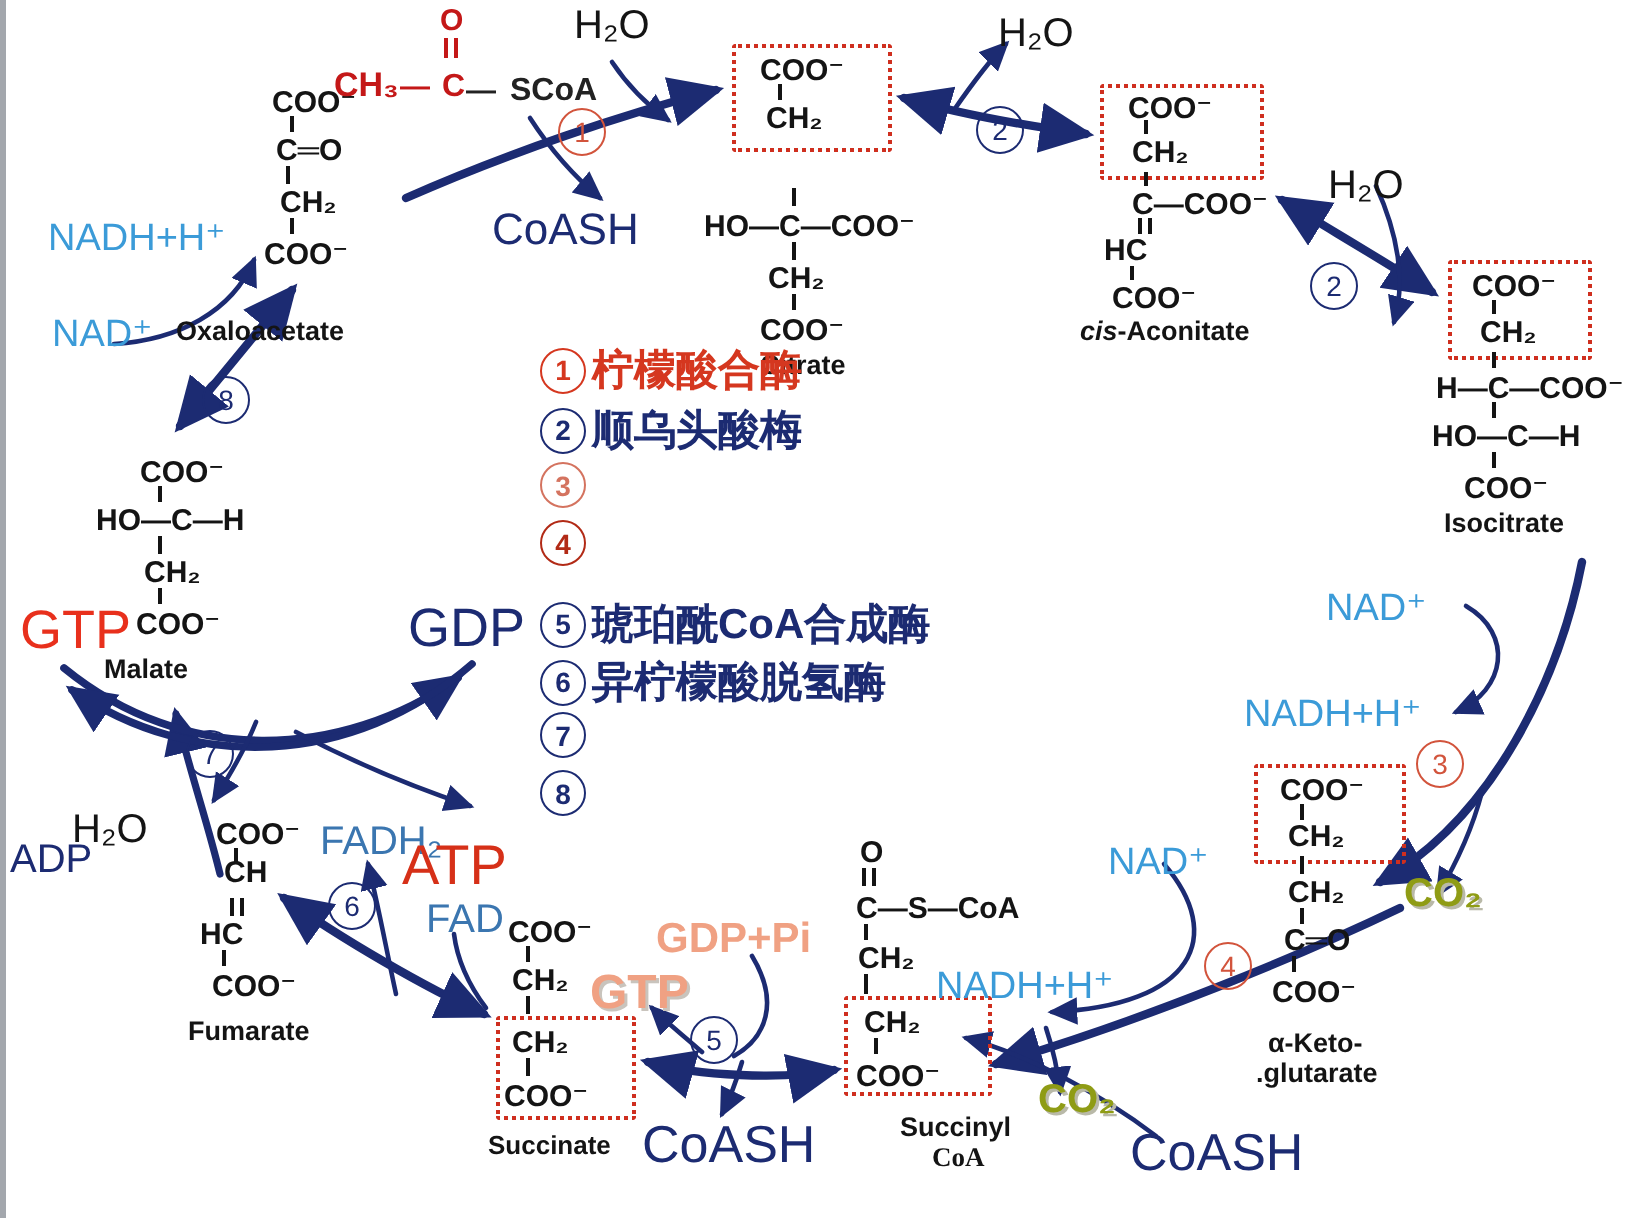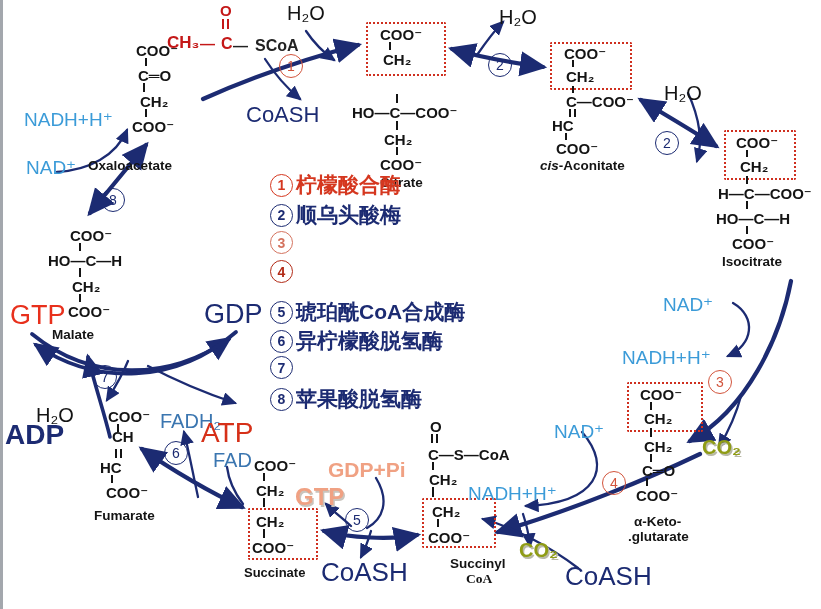--- a/index.html
+++ b/index.html
@@ -218,21 +218,21 @@
   <span class="cof lblue" style="left:468px;top:482px;">NADH+H⁺</span>
   <span class="cof lblue" style="left:26px;top:156px;">NAD⁺</span>
   <span class="cof lblue" style="left:24px;top:108px;">NADH+H⁺</span>
 
   <span class="cof co2" style="left:702px;top:436px;">CO₂</span>
   <span class="cof co2" style="left:519px;top:539px;">CO₂</span>
 
   <span class="cof" style="left:10px;top:300px;font-size:27px;color:#e8301c;">GTP</span>
   <span class="cof navy" style="left:204px;top:299px;font-size:27px;">GDP</span>
 
-  <span class="cof navy" style="left:5px;top:419px;font-size:28px;font-weight:bold;">ADP</span>
+  <span class="cof navy" style="left:5px;top:419px;font-size:20px;">ADP</span>
   <span class="cof" style="left:160px;top:410px;font-size:20px;color:#3b76b0;">FADH₂</span>
   <span class="cof" style="left:201px;top:417px;font-size:28px;color:#d63018;">ATP</span>
   <span class="cof" style="left:213px;top:449px;font-size:20px;color:#3b76b0;">FAD</span>
 
   <span class="cof salmon" style="left:328px;top:458px;font-size:21px;font-weight:600;">GDP+Pi</span>
   <span class="cof salmon" style="left:295px;top:483px;font-size:24px;font-weight:600;text-shadow:1.5px 1.5px 0 #c9c4bd;">GTP</span>
 
   <div class="step" style="left: 279px; top: 54px; color: rgb(210, 84, 60); border-color: rgb(210, 84, 60);">1</div>
   <div class="step" style="left: 488px; top: 53px; color: rgb(28, 43, 114); border-color: rgb(28, 43, 114);">2</div>
   <div class="step" style="left: 655px; top: 131px; color: rgb(28, 43, 114); border-color: rgb(28, 43, 114);">2</div>
@@ -263,16 +263,15 @@
   </div>
   <div class="enz" style="left: 270px; top: 327px; color: rgb(28, 43, 114); border-color: rgb(28, 43, 114);">
     <span class="ecirc">6</span>
     <span>异柠檬酸脱氢酶</span>
   </div>
   <div class="enz" style="left: 270px; top: 356px; color: rgb(28, 43, 114); border-color: rgb(28, 43, 114);">
     <span class="ecirc">7</span>
   </div>
   <div class="enz" style="left: 270px; top: 385px; color: rgb(28, 43, 114); border-color: rgb(28, 43, 114);">
     <span class="ecirc">8</span>
-    <span>苹果酸脱氢酶</span>
   </div>
 
 </div>
 
 </body></html>

